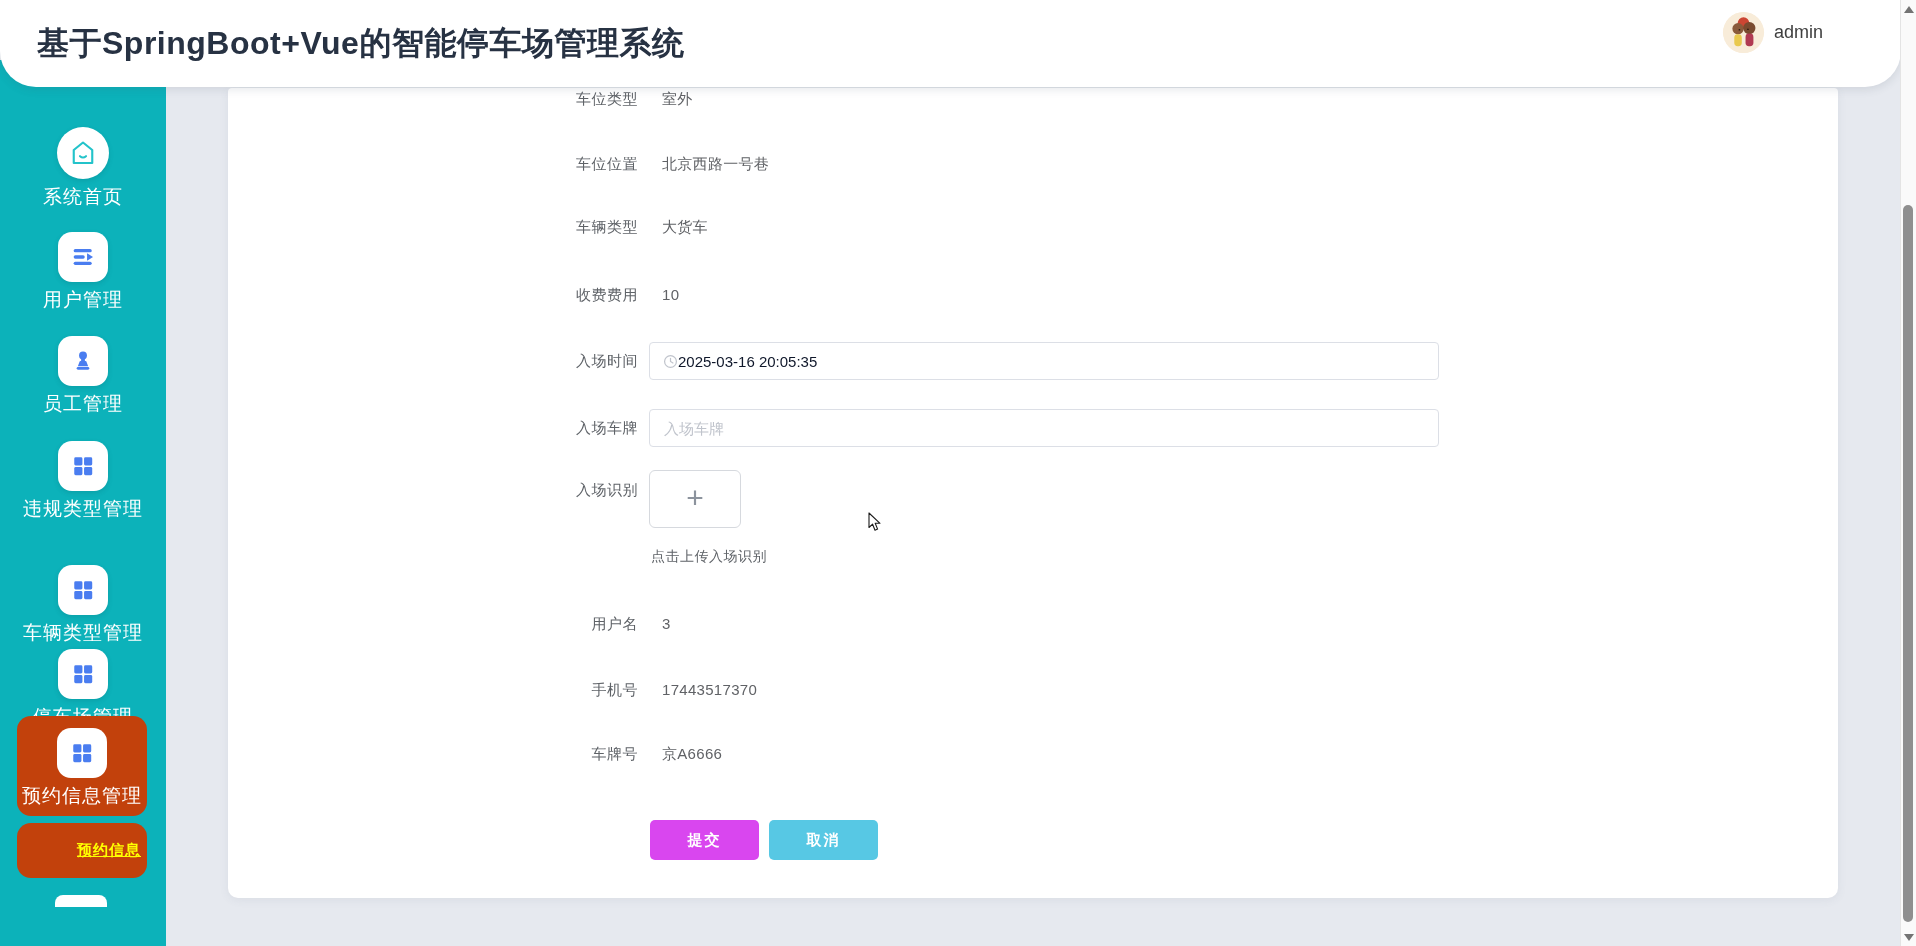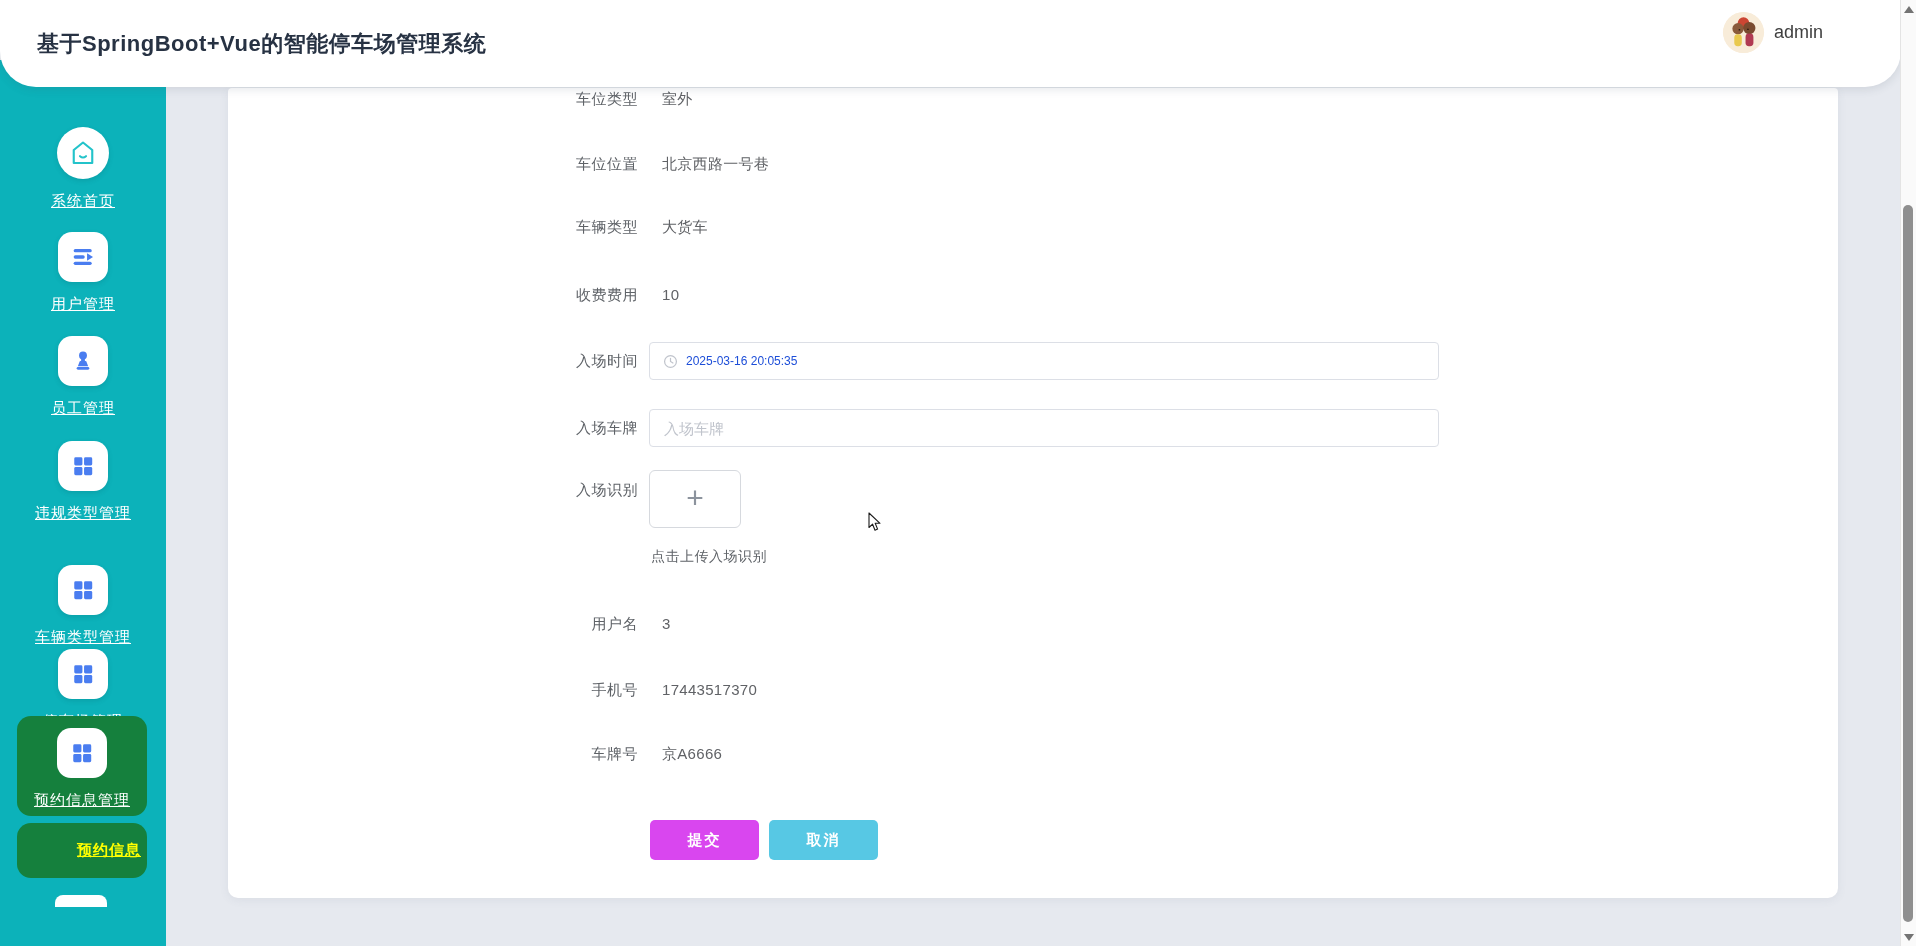--- a/index.html
+++ b/index.html
@@ -9,56 +9,56 @@
     font-family:"Liberation Sans","DejaVu Sans",sans-serif;
     -webkit-font-smoothing:antialiased;
   }
   
   .header{
     position:absolute;left:0;top:0;width:1901px;height:87px;background:#ffffff;
     border-radius:0 0 36px 36px;box-shadow:0 3px 8px rgba(60,70,90,.12);z-index:30;
   }
   .header-title{
     position:absolute;left:37px;top:0;height:110px;line-height:87px;
-    font-size:22px;font-weight:bold;color:#273243;letter-spacing:.5px;white-space:nowrap;
+    font-size:32px;font-weight:bold;color:#273243;letter-spacing:.5px;white-space:nowrap;
   }
   .user-box{position:absolute;right:78px;top:11px;height:42px;display:flex;align-items:center;gap:10px;text-align:right;}
   .avatar{width:41px;height:41px;border-radius:50%;overflow:hidden;background:#f8ecd9;flex:0 0 auto;}
   .username{font-size:18px;color:#3f3f3f;}
   
   .sidebar{position:absolute;left:0;top:60px;width:166px;height:886px;background:#0cb2ba;z-index:10;}
   .side-item{position:absolute;left:0;width:166px;text-align:center;}
   .icon-tile{
     width:50px;height:50px;border-radius:14px;background:#ffffff;margin:0 auto;
     display:flex;align-items:center;justify-content:center;box-shadow:0 2px 5px rgba(0,60,70,.15);
   }
   .icon-tile.round{width:52px;height:52px;border-radius:50%;}
-  .side-label{margin-top:13px;font-size:15px;color:#ffffff;letter-spacing:1px;text-decoration:underline;}
-  .sel-block{position:absolute;left:17px;width:130px;background:#15803d;border-radius:14px;}
+  .side-label{margin-top:5px;font-size:19px;color:#ffffff;letter-spacing:1px;}
+  .sel-block{position:absolute;left:17px;width:130px;background:#c2410c;border-radius:14px;}
   .sel-block .icon-tile{box-shadow:none;}
   .sub-link{font-size:15px;font-weight:bold;color:#ffff00;text-decoration:underline;letter-spacing:1px;}
   .peek-pill{position:absolute;left:55px;width:52px;height:12px;background:#ffffff;border-radius:8px 8px 0 0;}
   
   .card{
     position:absolute;left:228px;top:88px;width:1610px;height:810px;background:#ffffff;
     border-radius:4px 4px 10px 10px;box-shadow:0 2px 10px rgba(80,90,110,.08);z-index:5;
   }
   .frow-label{
     position:absolute;left:0;width:410px;text-align:right;
     font-size:15px;color:#5f6368;line-height:22px;letter-spacing:.5px;
   }
   .frow-value{
     position:absolute;left:434px;font-size:15px;color:#606266;line-height:22px;letter-spacing:.3px;
   }
   .el-input{
     position:absolute;left:421px;width:790px;height:38px;box-sizing:border-box;
     border:1px solid #dcdfe6;border-radius:4px;background:#fff;display:flex;align-items:center;
   }
   .el-input .clock{flex:0 0 auto;margin-left:13px;display:flex;align-items:center;}
-  .el-input .itext{margin-left:8px;font-size:12px;color:#1d4ed8;}
+  .el-input .itext{font-size:15px;color:#0f172a;}
   .el-input input{
     border:none;outline:none;flex:1;height:36px;margin:0 14px;padding:0;font-size:15px;color:#606266;
     font-family:"Liberation Sans","DejaVu Sans",sans-serif;background:transparent;
   }
   .el-input input::placeholder{color:#c0c4cc;opacity:1;}
   .upload-box{
     position:absolute;left:421px;top:382px;width:92px;height:58px;box-sizing:border-box;
     border:1px solid #d6d9de;border-radius:6px;background:#fff;cursor:pointer;
     display:flex;align-items:center;justify-content:center;
   }

